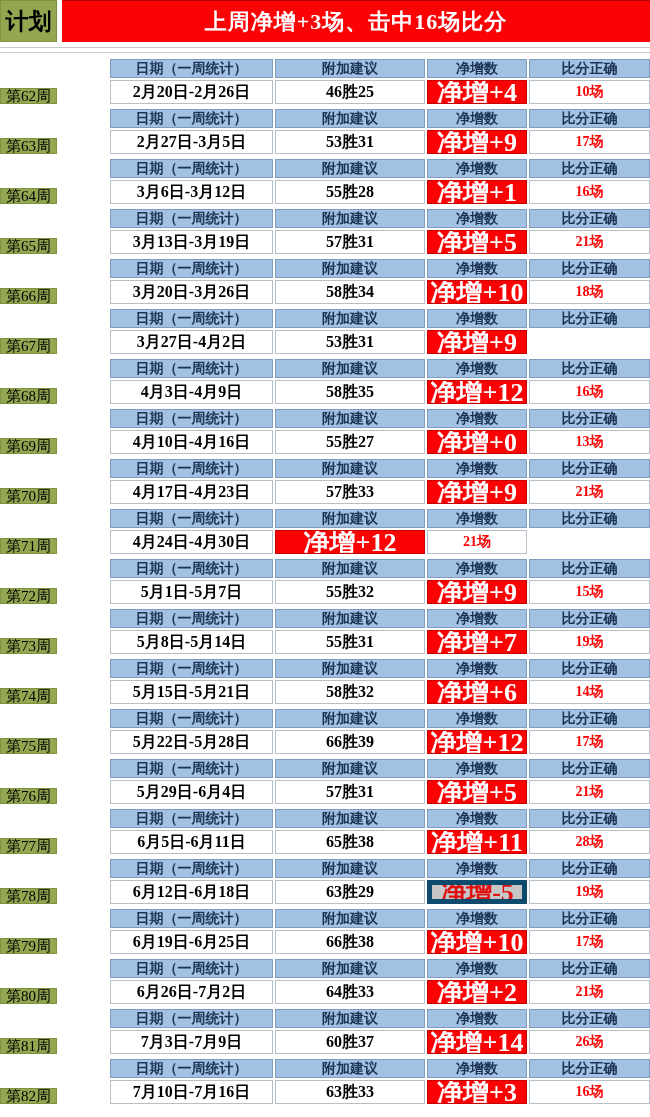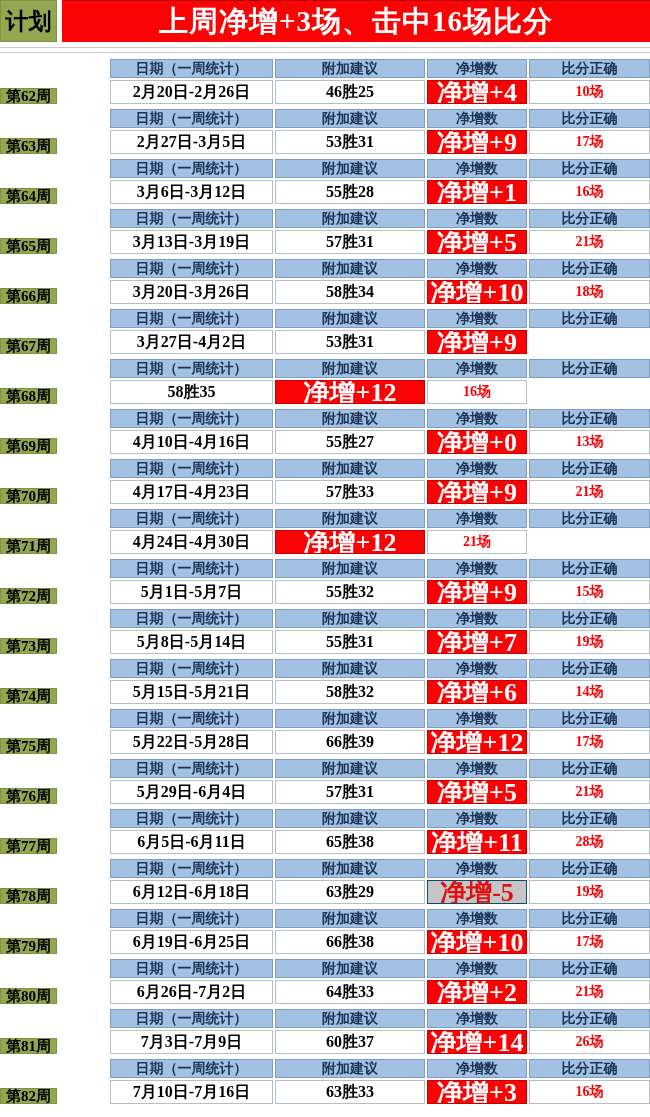--- a/index.html
+++ b/index.html
@@ -13,37 +13,37 @@
   
   .top-row{display:flex;height:42px;}
   .plan-cell{
     width:57px;margin-right:5px;background:var(--olive);
     color:#000;font-weight:bold;font-size:23px;
     display:flex;align-items:center;justify-content:center;
     border:1px solid #7e923f;box-sizing:border-box;
   }
   .title-bar{
     flex:1;background:var(--red);color:#ffffff;
-    font-weight:bold;font-size:29px;letter-spacing:1px;
+    font-weight:bold;font-size:22px;letter-spacing:1px;
     display:flex;align-items:center;justify-content:center;
     border-top:1px solid #b00000;box-sizing:border-box;
     white-space:nowrap;
   }
 
   
   .divider-strip{
     height:4px;background:#ffffff;margin:5px 0 6px 0;
     border-top:1px solid #c9c9c9;border-bottom:1px solid #c9c9c9;
   }
 
   
   .week-block{display:flex;height:45px;margin-bottom:5px;}
   .week-label{
     width:57px;margin-right:5px;background:var(--olive);
-    color:#000;font-weight:bold;font-size:15px;
+    color:#000;font-weight:normal;font-size:15px;
     display:flex;align-items:center;justify-content:center;
     border:1px solid #7e923f;box-sizing:border-box;margin-top:29px;
   }
   .week-table{
     flex:1;display:grid;
     grid-template-columns:163px 150px 100px 1fr;
     grid-template-rows:19px 24px;
     gap:2px;background:#ffffff;padding-left:48px;
   }
   .cell{
@@ -57,21 +57,21 @@
   }
   .cell.val{
     background:#ffffff;color:#000;
     font-weight:bold;font-size:16px;
     border:1px solid #b4bfca;
   }
   .cell.val.net{
     background:var(--red);color:#ffffff;font-size:26px;border:1px solid #c40000;
   }
   .cell.val.net.negative{
-    background:var(--gray);color:#e01010;border:1px solid #0c4a6e;
+    background:var(--gray);color:#e01010;border:5px solid #0c4a6e;
   }
   .cell.val.score{color:var(--red);font-size:14px;font-family:Liberation Serif, serif;}
 </style>
 </head>
 <body style="--red: #fb0205; --blue: #a2c1e3; --olive: #93a751; --gray: #c6c6c6;">
 
 <div class="page">
   <div class="top-row">
     <div class="plan-cell">计划</div>
     <div class="title-bar">上周净增+3场、击中16场比分</div>
@@ -161,20 +161,21 @@
     </div>
   </div>
 
   <div class="week-block">
     <div class="week-label">第68周</div>
     <div class="week-table">
       <div class="cell hd">日期（一周统计）</div>
       <div class="cell hd">附加建议</div>
       <div class="cell hd">净增数</div>
       <div class="cell hd">比分正确</div>
+      <div class="cell val date">4月3日-4月9日</div>
       <div class="cell val sug">58胜35</div>
       <div class="cell val net">净增+12</div>
       <div class="cell val score">16场</div>
     </div>
   </div>
 
   <div class="week-block">
     <div class="week-label">第69周</div>
     <div class="week-table">
       <div class="cell hd">日期（一周统计）</div>

